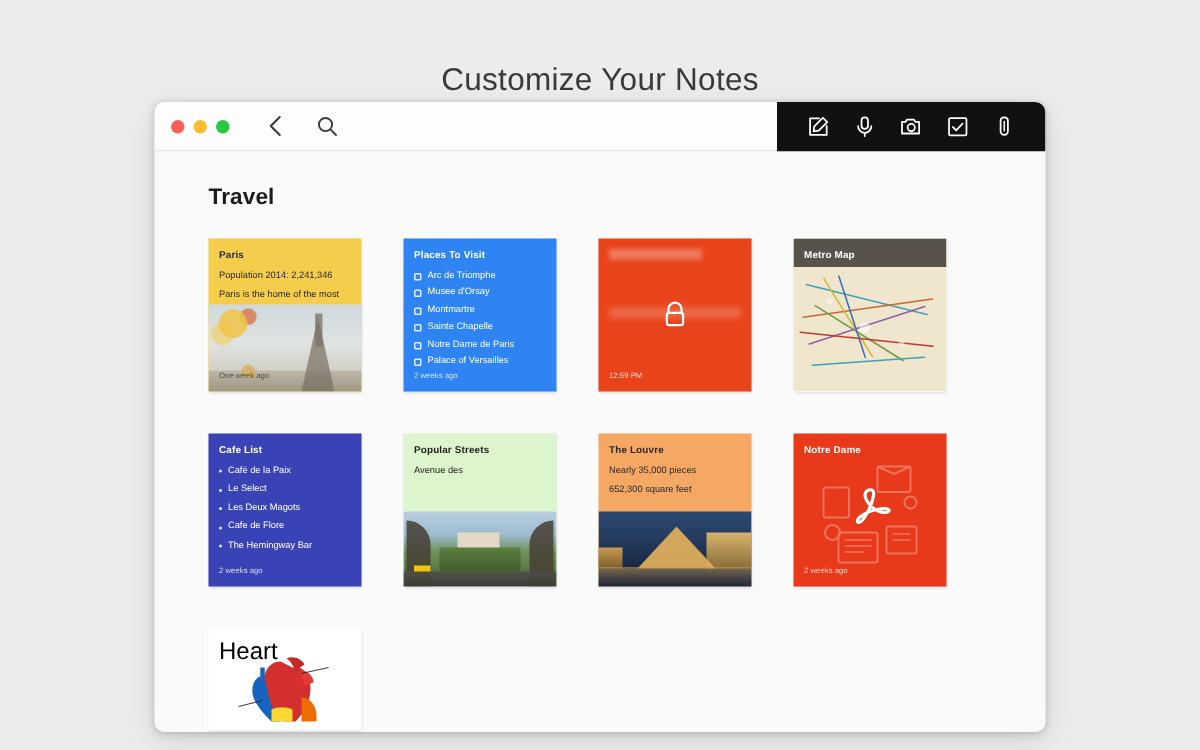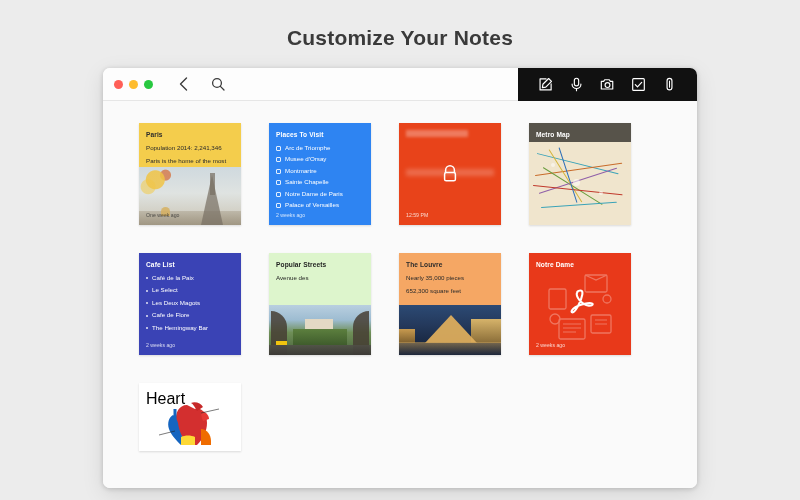--- a/index.html
+++ b/index.html
@@ -7,24 +7,24 @@
     width: 800px; height: 500px;
     background: #ececec;
     font-family: "Liberation Sans", sans-serif;
     overflow: hidden;
   }
 
   
   .page-title {
     text-align: center;
     font-size: 21px;
-    font-weight: 700;
+    font-weight: 400;
     color: #3a3a3a;
     letter-spacing: .2px;
-    padding-top: 26px;
+    padding-top: 42px;
   }
 
   
   .window {
     position: absolute;
     left: 103px; top: 68px;
     width: 594px; height: 420px;
     background: #ffffff;
     border-radius: 7px;
     box-shadow: 0 1px 5px rgba(0,0,0,.18), 0 6px 22px rgba(0,0,0,.10);
@@ -344,20 +344,21 @@
       <div class="tool">
         <svg width="15" height="15" viewBox="0 0 16 16" fill="none">
           <path d="M8 1.4c1.5 0 2.6 1.1 2.6 2.6v7.2a2.6 2.6 0 0 1-5.2 0V4c0-1.5 1.1-2.6 2.6-2.6z" stroke="#fff" stroke-width="1.25" stroke-linejoin="round"></path>
           <path d="M8 4.3v6.6" stroke="#fff" stroke-width="1.1" stroke-linecap="round"></path>
         </svg>
       </div>
     </div>
   </div>
 
   <div class="content">
+    <div class="folder-title">Travel</div>
 
     <div class="grid">
 
       <div class="card c-yellow">
         <div class="body">
           <div class="ctitle">Paris</div>
           <div class="cline">Population 2014: 2,241,346</div>
           <div class="cline">Paris is the home of the most</div>
         </div>
         <div class="media ph-paris">

